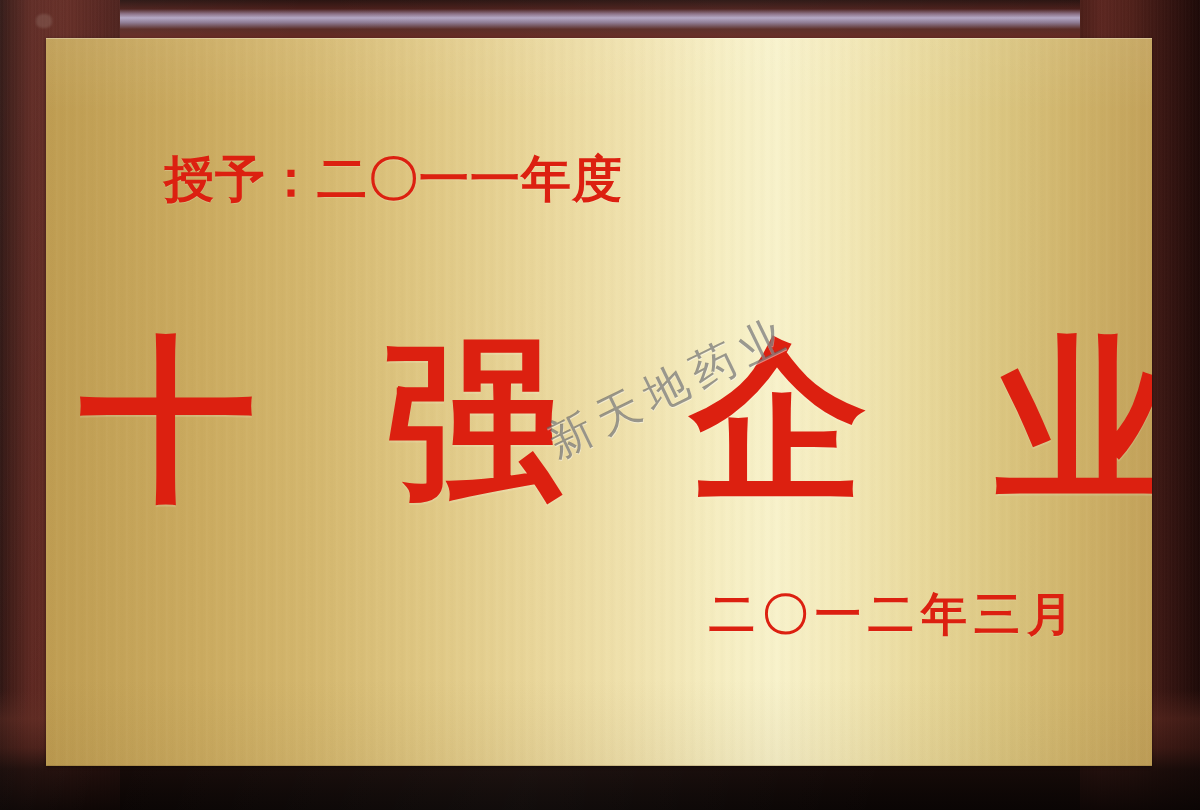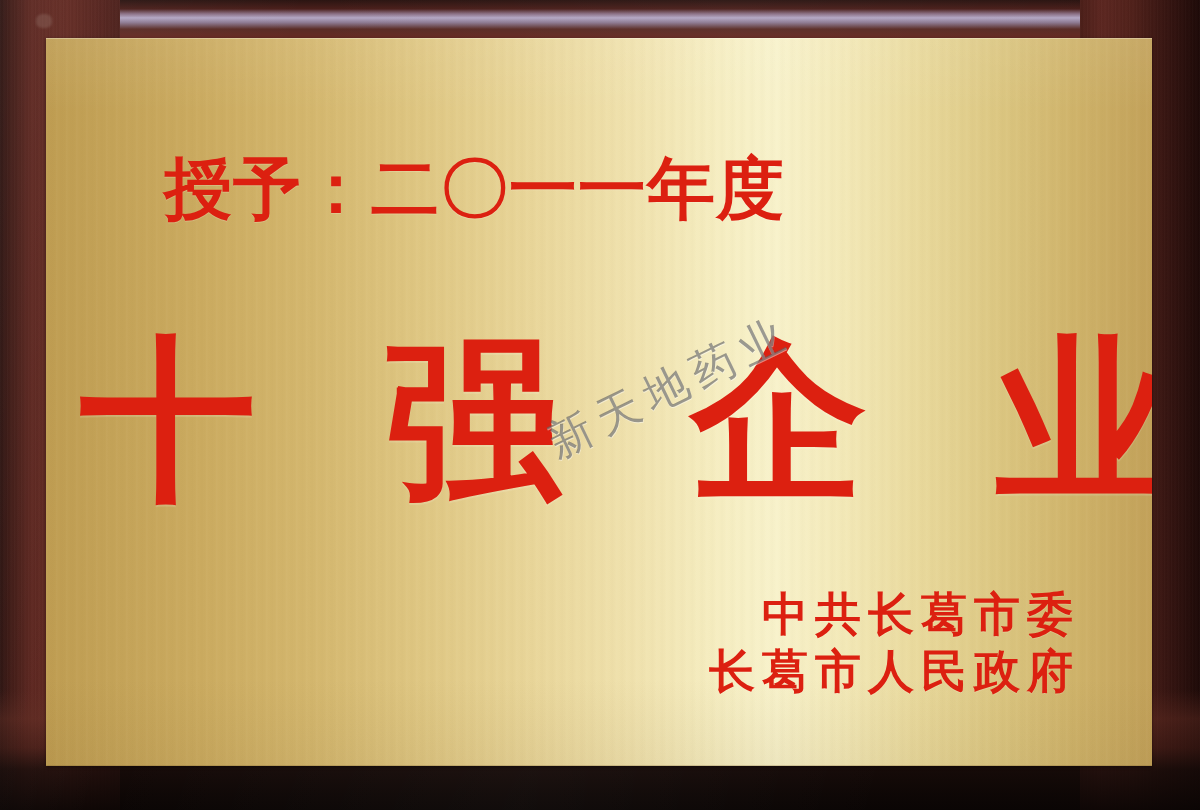--- a/index.html
+++ b/index.html
@@ -165,21 +165,21 @@
     line-height: 1;
     font-weight: bold;
     z-index: 3;
     -webkit-font-smoothing: antialiased;
   }
 
   
   #award-line {
     left: 118px;
     top: 116px;
-    font-size: 68px;
+    font-size: 50px;
     letter-spacing: 1px;
     font-family: "DejaVu Serif", "Liberation Serif", serif;
     text-shadow: 0 1px 0 rgba(255,255,255,0.18);
   }
 
   
   #main-title {
     left: 0;
     right: 0;
     top: 294px;
@@ -241,20 +241,19 @@
   <div id="gold-plate">
 
     <div id="plate-brush"></div>
     <div id="plate-vignette"></div>
 
     <div class="plate-text" id="award-line">授予：二〇一一年度</div>
 
     <div class="plate-text" id="main-title">十 强 企 业</div>
 
     <div class="plate-text" id="signature">
-      <div class="sig-line">中共长葛市委</div>
-      <div class="sig-line">长葛市人民政府</div>
+      <div class="sig-line">二〇一二年三月</div>
     </div>
 
     <div id="watermark">新天地药业</div>
 
   </div>
 </div>
 
 </body></html>

